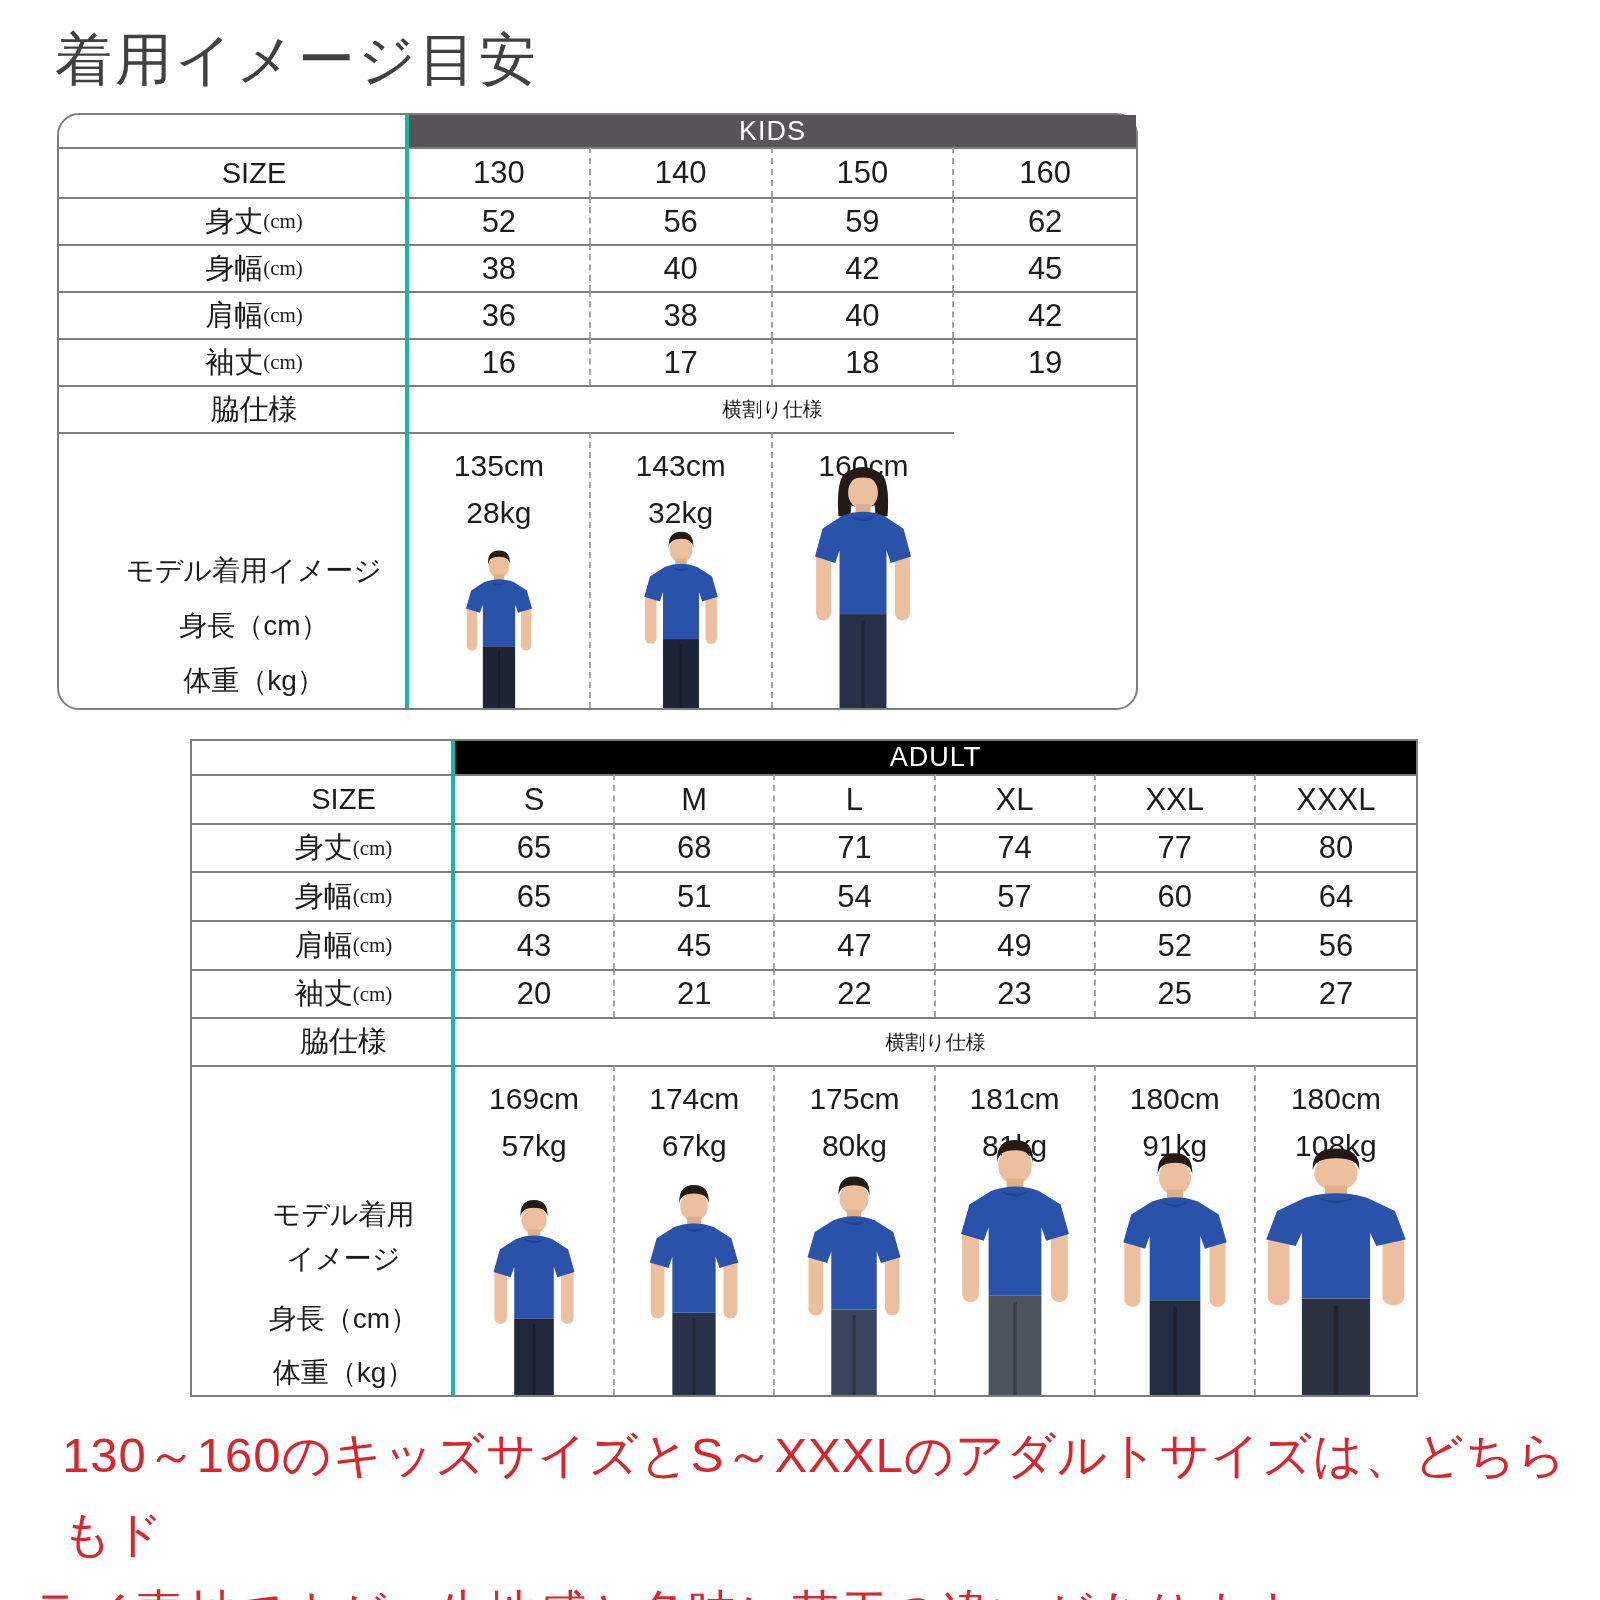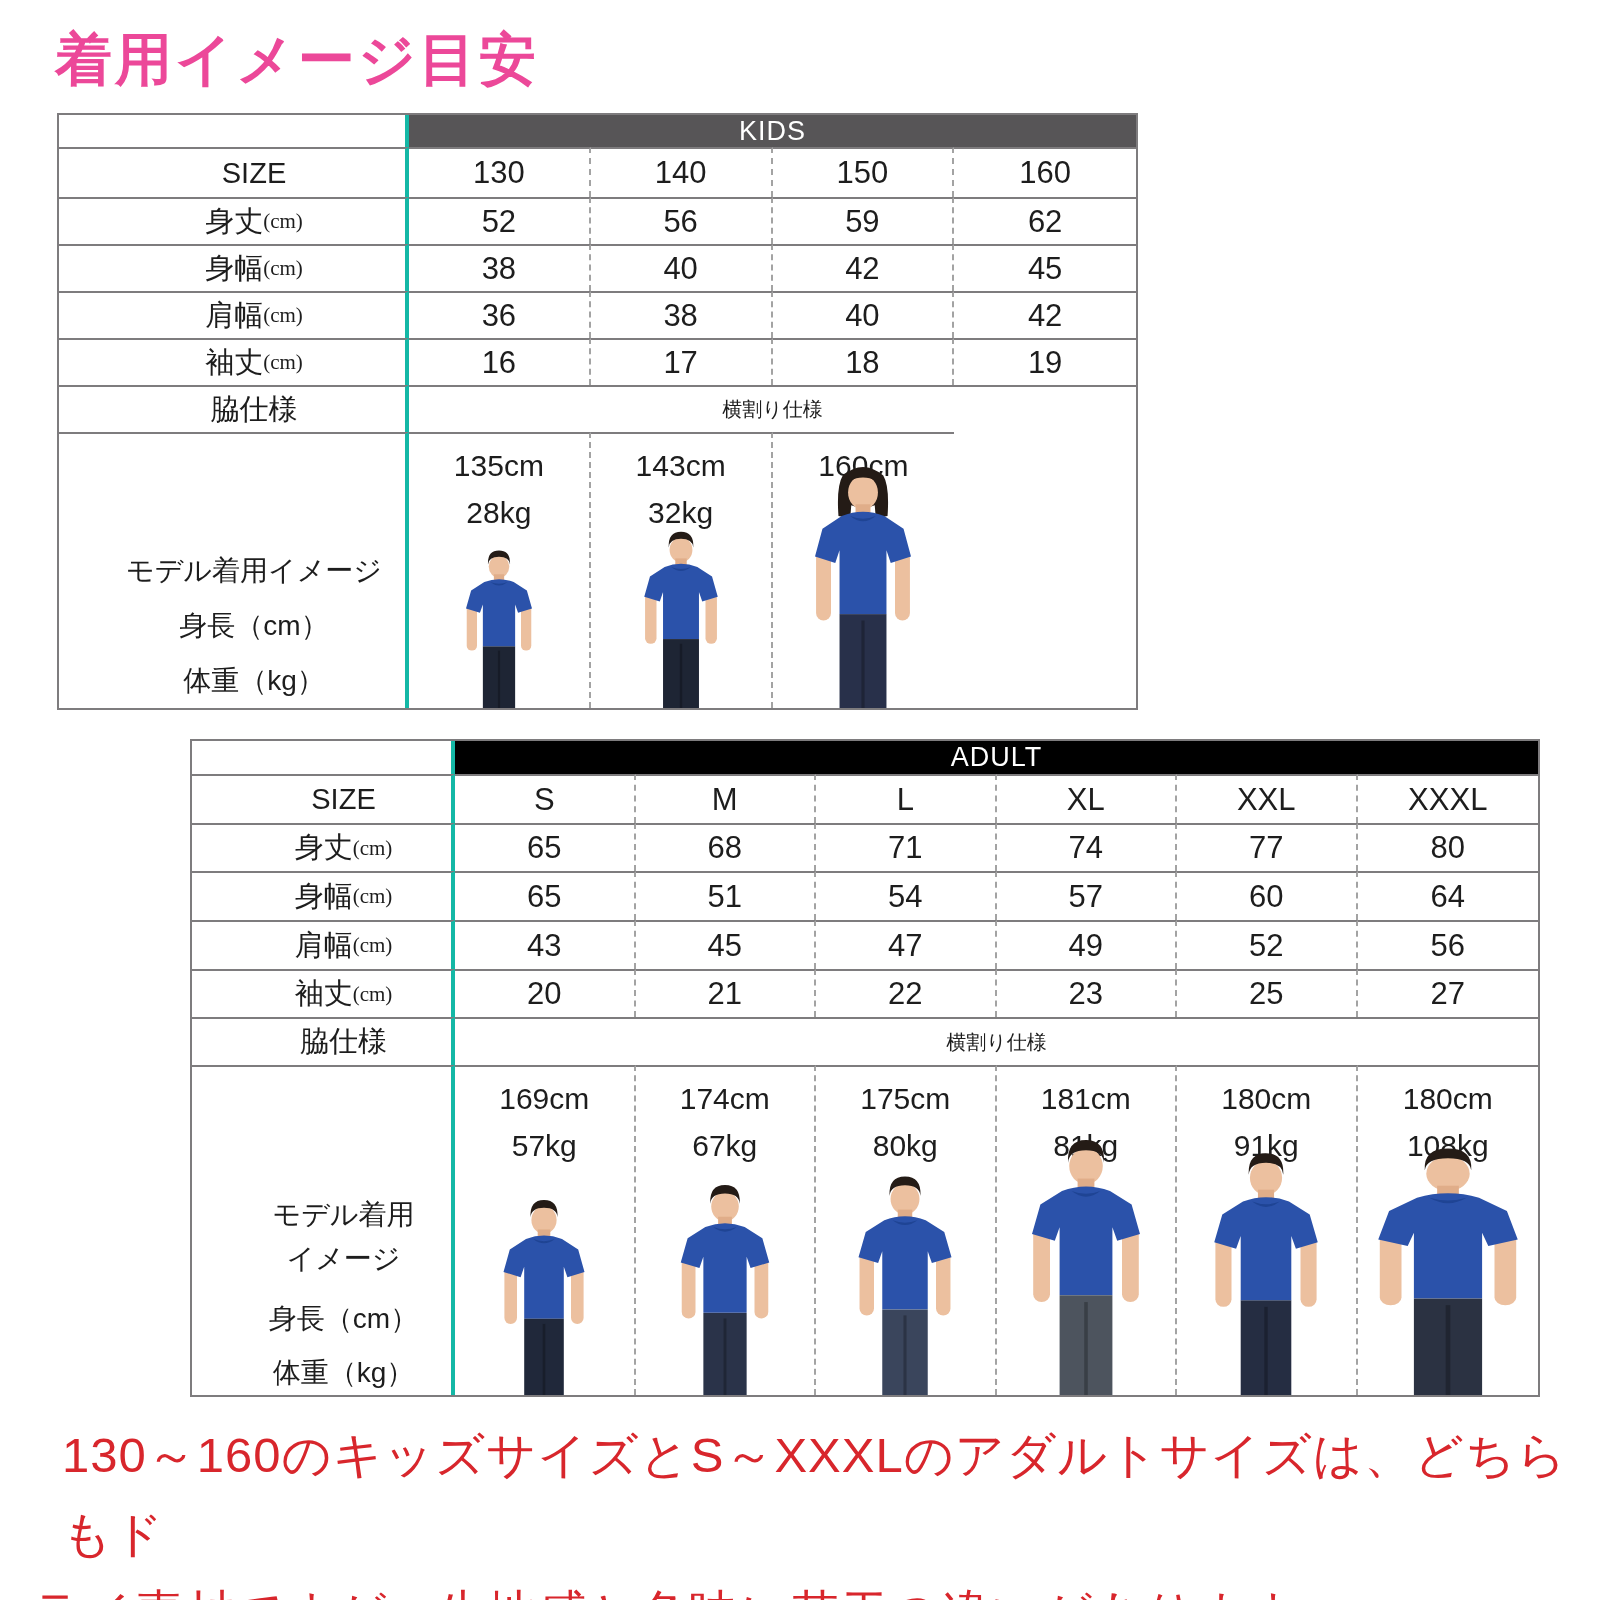--- a/index.html
+++ b/index.html
@@ -1,25 +1,25 @@
 <!DOCTYPE html>
 <html><head>
 <meta charset="utf-8">
 <style>
   html,body{margin:0;padding:0;background:#ffffff;}
   .page{position:relative;width:1600px;height:1600px;background:#ffffff;overflow:hidden;
         font-family:"Liberation Sans","DejaVu Sans",sans-serif;color:#1d1d1d;}
-  .title{position:absolute;left:55px;top:22px;font-size:57px;font-weight:700;
-         letter-spacing:3px;color:#ec4899;}
+  .title{position:absolute;left:55px;top:22px;font-size:57px;font-weight:400;
+         letter-spacing:3px;color:#404040;}
 
   .sizetable{position:absolute;display:grid;border:2px solid #7e7c7e;background:#fff;box-sizing:border-box;}
   #kids-table{left:57px;top:113px;width:1081px;height:597px;
               grid-template-columns:350px repeat(4,1fr);
-              grid-template-rows:32px 50px 47px 47px 47px 47px 47px 1fr;}
-  #adult-table{left:190px;top:739px;width:1350px;height:658px;
+              grid-template-rows:32px 50px 47px 47px 47px 47px 47px 1fr;border-radius:22px;}
+  #adult-table{left:190px;top:739px;width:1228px;height:658px;
               grid-template-columns:263px repeat(6,1fr);
               grid-template-rows:33px 49px 48px 49px 49px 48px 48px 1fr;}
 
   .cell{box-sizing:border-box;display:flex;align-items:center;justify-content:center;
         border-top:2px solid #7e7c7e;border-right:2px dashed #a3a3a3;
         font-size:31px;overflow:hidden;position:relative;}
   .r1{border-top:none;}
   .lab{border-right:4px solid #14b8a6;font-size:29px;padding-left:44px;}
   .lastcol{border-right:none;}
   .ghead{border-right:none;color:#ffffff;font-size:27px;letter-spacing:1px;}

